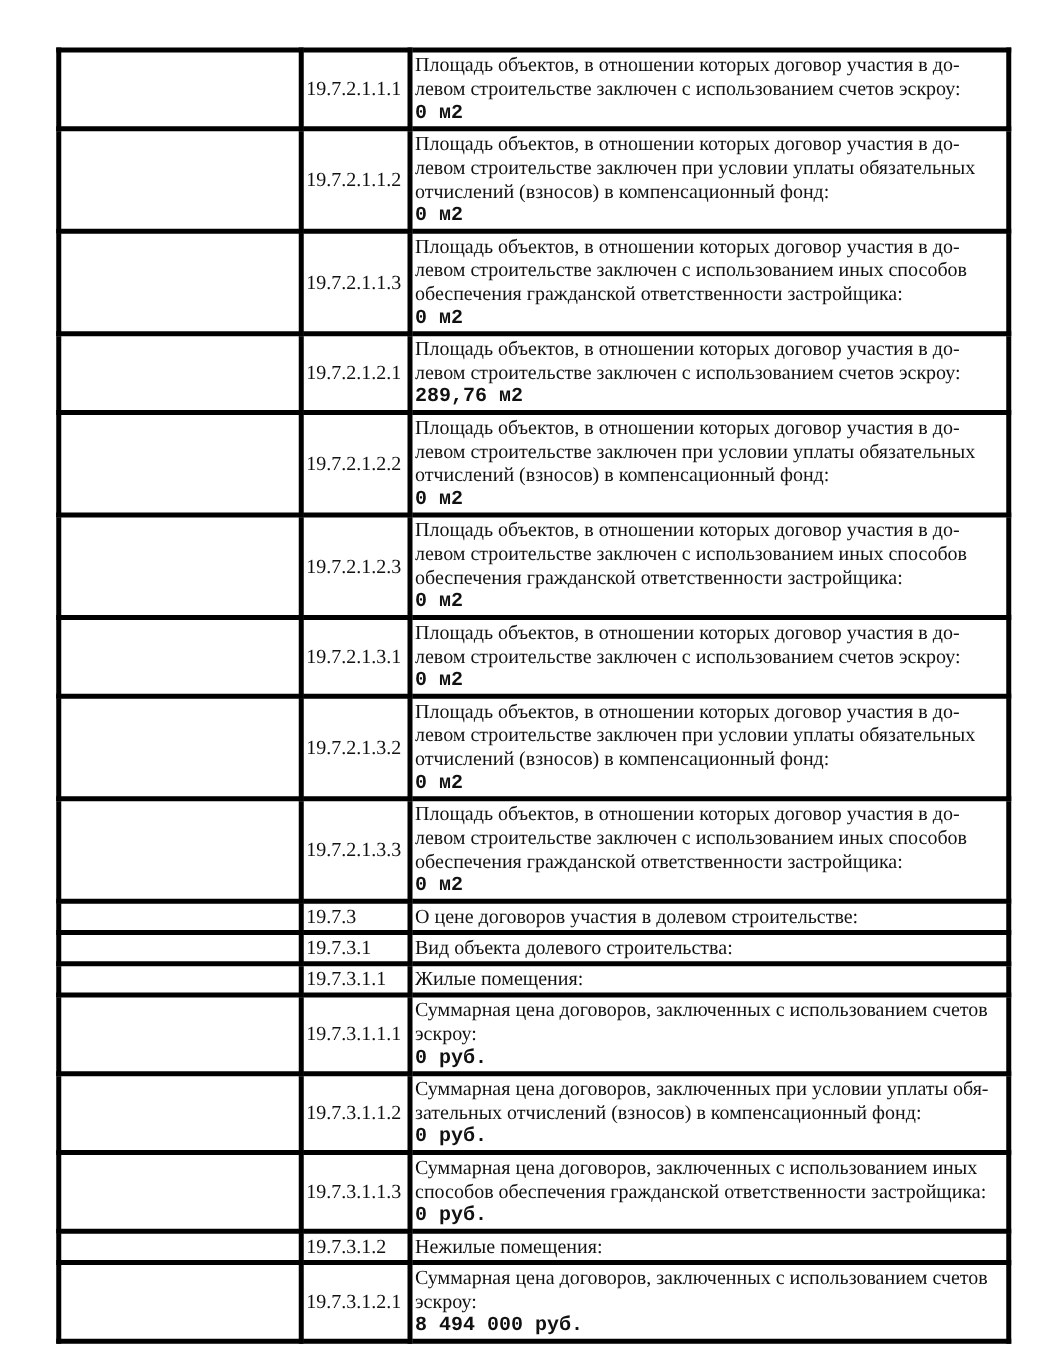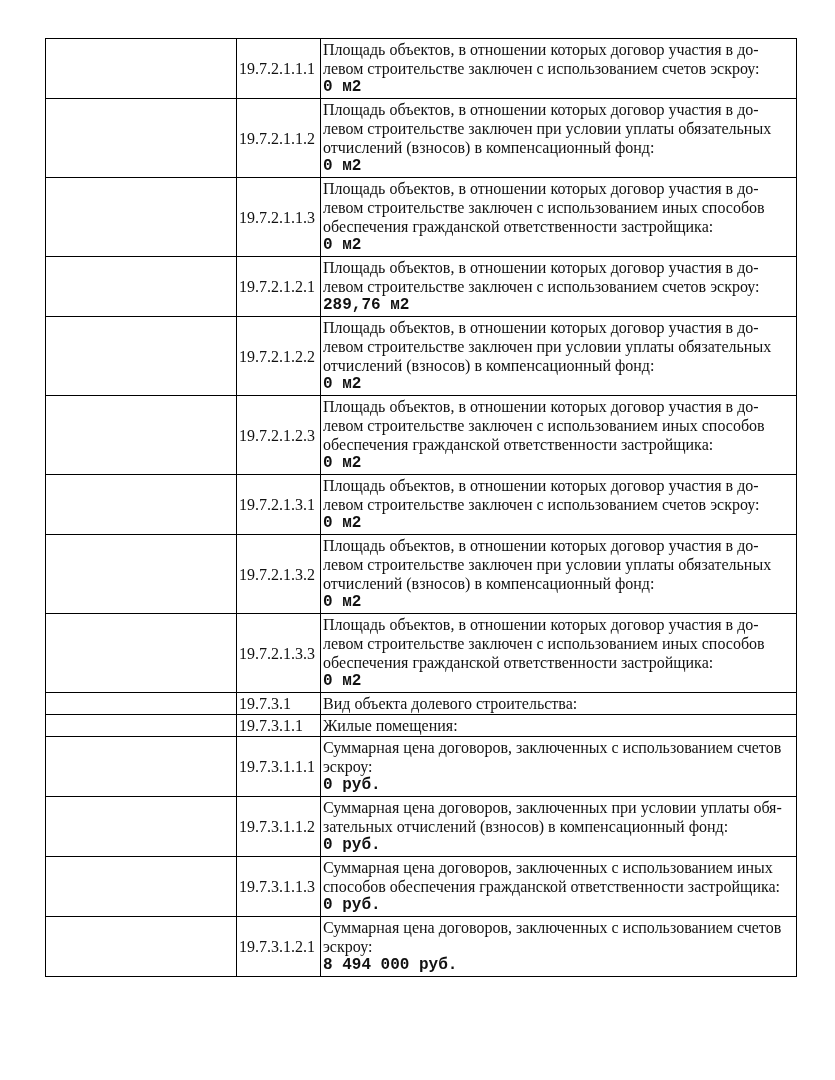--- a/index.html
+++ b/index.html
@@ -20,21 +20,21 @@
     position: absolute;
     left: 45px;
     top: 38px;
     width: 744px;
     border-collapse: collapse;
     table-layout: fixed;
     font-size: 16px;
     line-height: 19px;
   }
   table.decl td {
-    border: 1px solid #000000;
+    border: 4px solid #000000;
     padding: 1px 2px;
     overflow: hidden;
     margin-top: 44px;
   }
   td.c-empty { width: 186px; }
   td.c-num   { width: 79px; vertical-align: middle; padding-left: 3px; }
   td.c-text  { width: 471px; vertical-align: top; padding-left: 3px; }
   .row-text { white-space: pre-line; }
   .row-value { font-weight: bold; white-space: pre-line; font-family: Liberation Mono, monospace; }
 </style>
@@ -126,20 +126,27 @@
           <td class="c-num">19.7.2.1.3.3</td>
           <td class="c-text">
             <div class="row-text">Площадь объектов, в отношении которых договор участия в до-
 левом строительстве заключен с использованием иных способов
 обеспечения гражданской ответственности застройщика:</div>
             <div class="row-value">0 м2</div>
           </td>
         </tr>
         <tr>
           <td class="c-empty"></td>
+          <td class="c-num">19.7.3</td>
+          <td class="c-text">
+            <div class="row-text">О цене договоров участия в долевом строительстве:</div>
+          </td>
+        </tr>
+        <tr>
+          <td class="c-empty"></td>
           <td class="c-num">19.7.3.1</td>
           <td class="c-text">
             <div class="row-text">Вид объекта долевого строительства:</div>
           </td>
         </tr>
         <tr>
           <td class="c-empty"></td>
           <td class="c-num">19.7.3.1.1</td>
           <td class="c-text">
             <div class="row-text">Жилые помещения:</div>
@@ -163,20 +170,27 @@
             <div class="row-value">0 руб.</div>
           </td>
         </tr>
         <tr>
           <td class="c-empty"></td>
           <td class="c-num">19.7.3.1.1.3</td>
           <td class="c-text">
             <div class="row-text">Суммарная цена договоров, заключенных с использованием иных
 способов обеспечения гражданской ответственности застройщика:</div>
             <div class="row-value">0 руб.</div>
+          </td>
+        </tr>
+        <tr>
+          <td class="c-empty"></td>
+          <td class="c-num">19.7.3.1.2</td>
+          <td class="c-text">
+            <div class="row-text">Нежилые помещения:</div>
           </td>
         </tr>
         <tr>
           <td class="c-empty"></td>
           <td class="c-num">19.7.3.1.2.1</td>
           <td class="c-text">
             <div class="row-text">Суммарная цена договоров, заключенных с использованием счетов
 эскроу:</div>
             <div class="row-value">8 494 000 руб.</div>
           </td>

